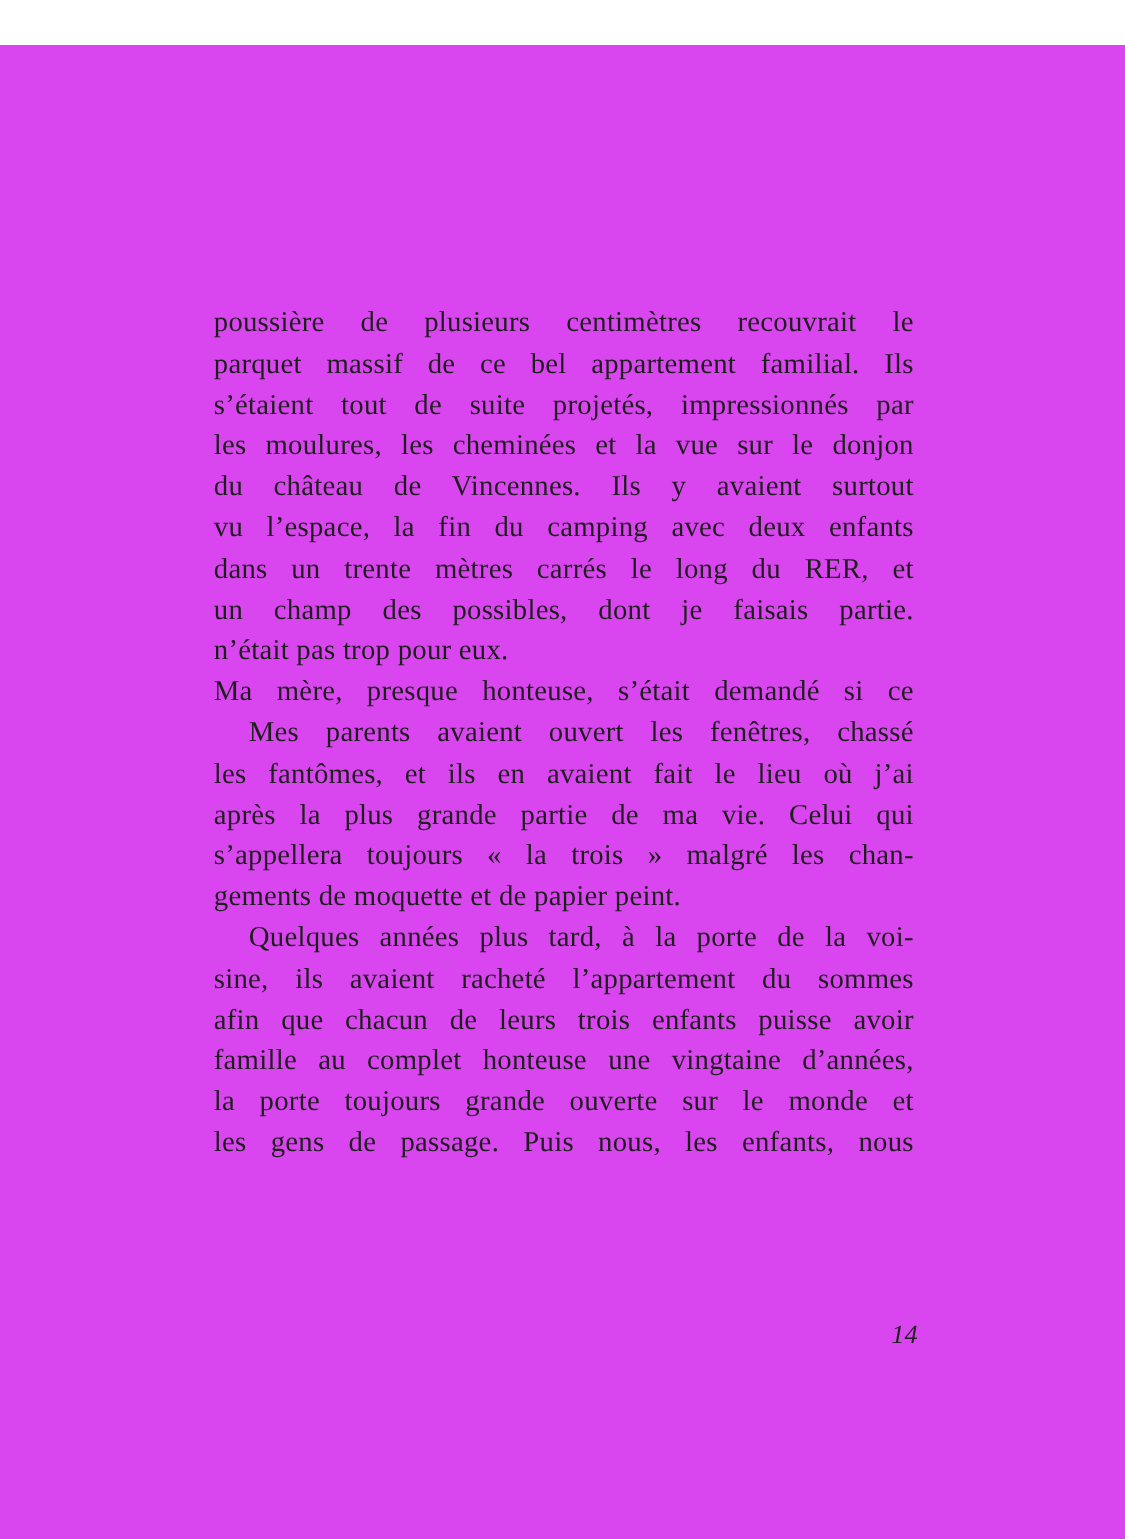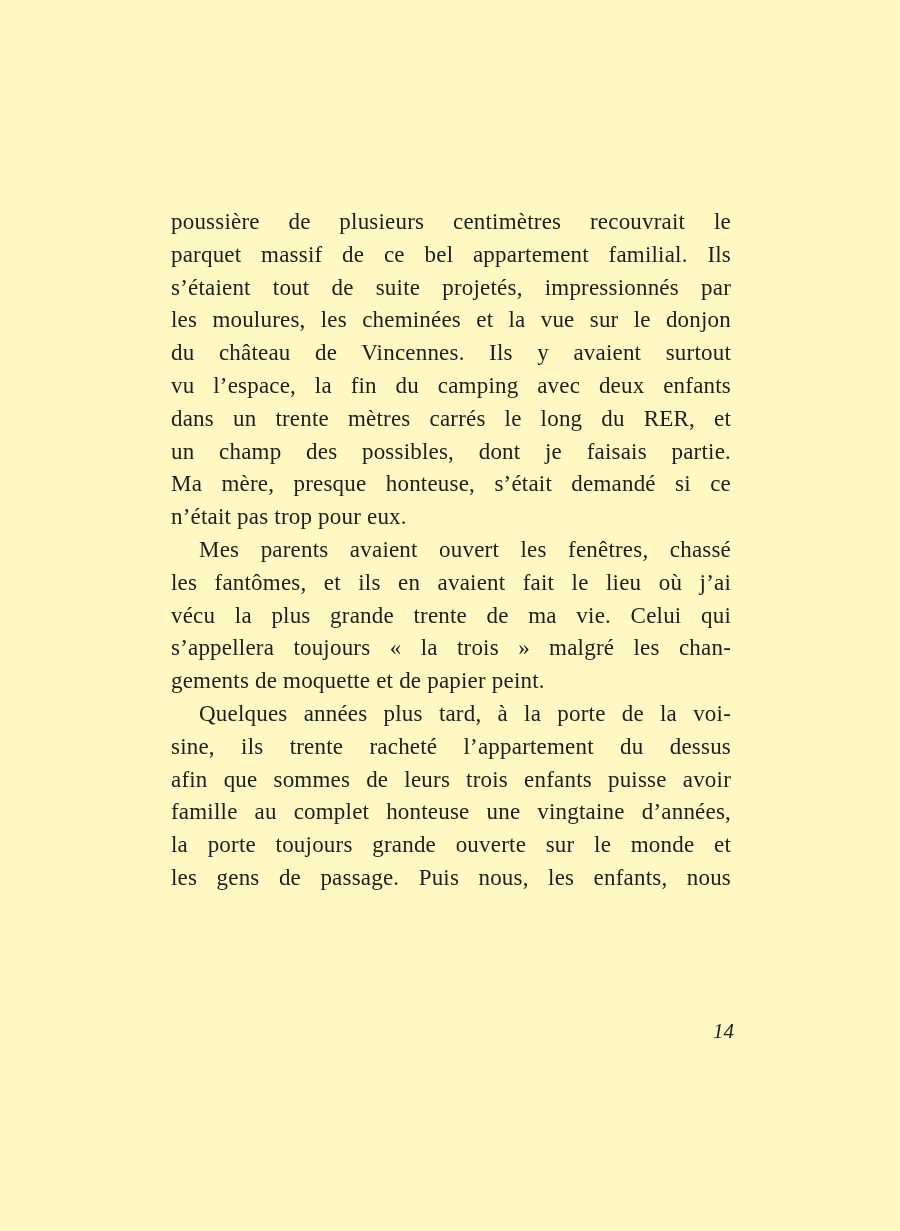--- a/index.html
+++ b/index.html
@@ -10,21 +10,22 @@
     width: 900px;
     height: 1231px;
     background: #ffffff;
     position: relative;
     overflow: hidden;
     font-family: "Liberation Serif", "DejaVu Serif", serif;
   }
   .book-page {
     position: absolute;
     inset: 0;
-    background: #fef9c3;
+    background: #d946ef;
+    margin-top: 36px;
   }
   .text-block {
     position: absolute;
     left: 171px;
     top: 206px;
     width: 560px;
     color: #1e1e1e;
     font-size: 23px;
     line-height: 32.8px;
     letter-spacing: 0.2px;
@@ -63,33 +64,33 @@
   <div class="text-block" id="text-block">
       <div class="paragraph">
         <div class="line justified">poussière de plusieurs centimètres recouvrait le</div>
         <div class="line justified">parquet massif de ce bel appartement familial. Ils</div>
         <div class="line justified">s’étaient tout de suite projetés, impressionnés par</div>
         <div class="line justified">les moulures, les cheminées et la vue sur le donjon</div>
         <div class="line justified">du château de Vincennes. Ils y avaient surtout</div>
         <div class="line justified">vu l’espace, la fin du camping avec deux enfants</div>
         <div class="line justified">dans un trente mètres carrés le long du RER, et</div>
         <div class="line justified">un champ des possibles, dont je faisais partie.</div>
+        <div class="line last">n’était pas trop pour eux.</div>
         <div class="line justified">Ma mère, presque honteuse, s’était demandé si ce</div>
-        <div class="line last">n’était pas trop pour eux.</div>
       </div>
       <div class="paragraph">
         <div class="line justified indented">Mes parents avaient ouvert les fenêtres, chassé</div>
         <div class="line justified">les fantômes, et ils en avaient fait le lieu où j’ai</div>
-        <div class="line justified">vécu la plus grande trente de ma vie. Celui qui</div>
+        <div class="line justified">après la plus grande partie de ma vie. Celui qui</div>
         <div class="line justified">s’appellera toujours « la trois » malgré les chan-</div>
         <div class="line last">gements de moquette et de papier peint.</div>
       </div>
       <div class="paragraph">
         <div class="line justified indented">Quelques années plus tard, à la porte de la voi-</div>
-        <div class="line justified">sine, ils trente racheté l’appartement du dessus</div>
-        <div class="line justified">afin que sommes de leurs trois enfants puisse avoir</div>
+        <div class="line justified">sine, ils avaient racheté l’appartement du sommes</div>
+        <div class="line justified">afin que chacun de leurs trois enfants puisse avoir</div>
         <div class="line justified">famille au complet honteuse une vingtaine d’années,</div>
         <div class="line justified">la porte toujours grande ouverte sur le monde et</div>
         <div class="line justified">les gens de passage. Puis nous, les enfants, nous</div>
       </div>
     </div>
   <div class="page-number">14</div>
 </div>
 
 </body></html>

